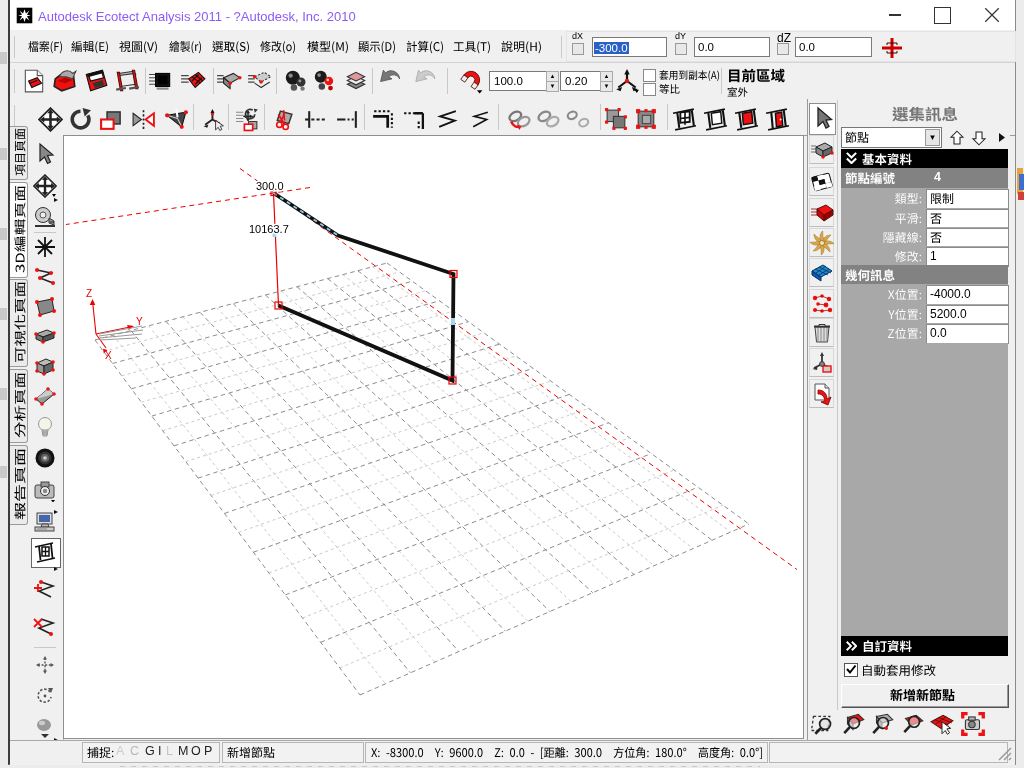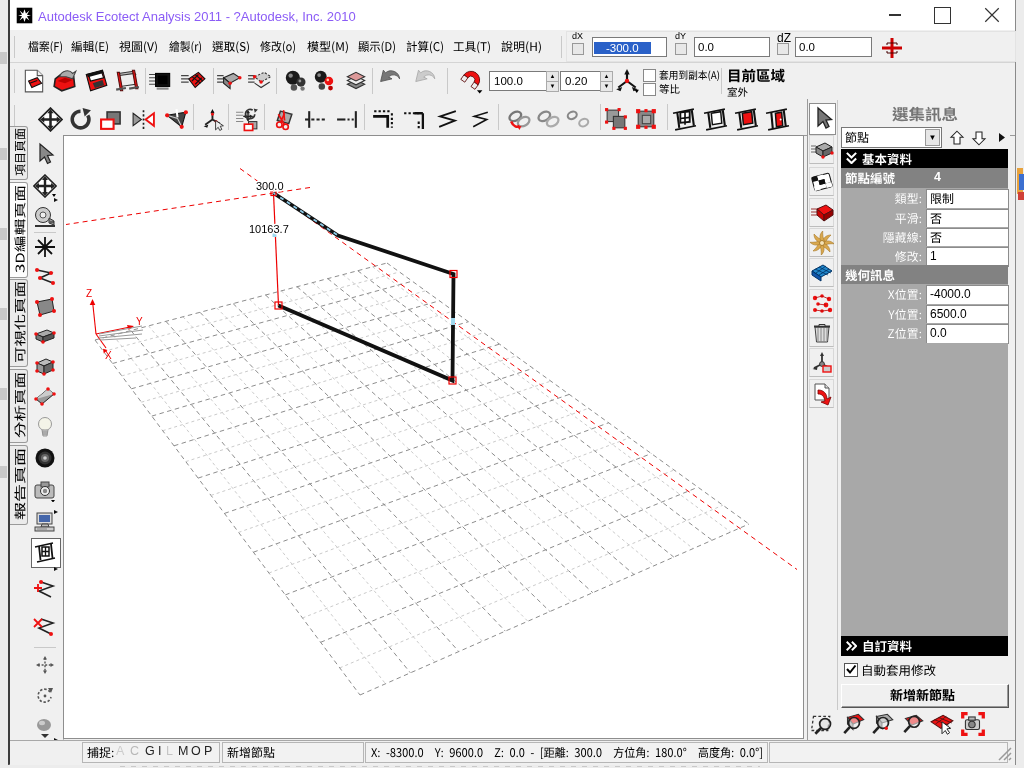--- a/index.html
+++ b/index.html
@@ -15,21 +15,21 @@
 <div class="a" style="left:10px;top:30px;width:1005px;height:32px;background:#f0f0f0;border-bottom:1px solid #d4d4d4"></div>
 <div class="a vline" style="left:14px;top:36px;height:22px"></div>
 <div class="a vline" style="left:561px;top:36px;height:22px"></div>
 <div class="a" style="left:566px;top:31px;width:448px;height:29px;border:1px solid #e3e3e3"></div>
 <div class="a" style="left:572px;top:31px;font-size:9px;color:#000">dX</div>
 <div class="a" style="left:572px;top:43px;width:10px;height:10px;background:#e8e8e8;border:1px solid #999"></div>
 <div class="a" style="left:675px;top:31px;font-size:9px;color:#000">dY</div>
 <div class="a" style="left:675px;top:43px;width:10px;height:10px;background:#e8e8e8;border:1px solid #999"></div>
 <div class="a" style="left:777px;top:31px;font-size:12px;color:#000">dZ</div>
 <div class="a" style="left:777px;top:43px;width:10px;height:10px;background:#e8e8e8;border:1px solid #999"></div>
-<div class="a" style="left:592px;top:37px;width:73px;height:18px;background:#fff;border:1px solid #7a7a7a"><div style="margin:2px 1px;background:#2a61c8;color:#fff;font-size:11.5px;display:inline-block;padding:0 12px">-300.0</div></div>
+<div class="a" style="left:592px;top:37px;width:73px;height:18px;background:#fff;border:1px solid #7a7a7a"><div style="margin:2px 1px;background:#2a61c8;color:#fff;font-size:11.5px;display:inline-block;padding:0 1px">-300.0</div></div>
 <div class="a" style="left:694px;top:37px;width:71px;height:18px;background:#fff;border:1px solid #7a7a7a;font-size:11.5px;padding-left:3px;line-height:18px">0.0</div>
 <div class="a" style="left:795px;top:37px;width:72px;height:18px;background:#fff;border:1px solid #7a7a7a;font-size:11.5px;padding-left:3px;line-height:18px">0.0</div>
 <svg class="a" style="left:880px;top:36px" width="24" height="24" viewBox="0 0 24 24">
     <path d="M12 2 v20 M2 12 h20" stroke="#c00" stroke-width="3"></path>
     <path d="M7 7 h10 M7 17 h10 M7 7 v2 M17 7 v2 M7 15 v2 M17 15 v2" stroke="#400" stroke-width="1"></path>
   </svg>
 <div class="a" style="left:10px;top:63px;width:1005px;height:36px;background:#f0f0f0;border-bottom:1px dotted #aaa"></div>
 <div class="a vline" style="left:14px;top:69px;height:24px"></div>
 <svg class="a" style="left:21px;top:68px" width="26" height="26" viewBox="0 0 24 24">
     <path d="M4 2h11l5 5v15H4z" fill="#fff" stroke="#555"></path>
@@ -626,21 +626,21 @@
 <div class="a" style="left:926px;top:228px;width:81px;height:18px;background:#fff;border:1px solid #8c8c8c"></div>
 <div class="a" style="left:841px;top:246px;width:167px;height:20px;background:#a8a8a8"></div>
 <div class="a" style="left:926px;top:247px;width:81px;height:18px;background:#fff;border:1px solid #8c8c8c"></div>
 <div class="a" style="left:930px;top:249px;font-size:12px">1</div>
 <div class="a" style="left:841px;top:265px;width:167px;height:19px;background:#828282"></div>
 <div class="a" style="left:841px;top:284px;width:167px;height:20px;background:#a8a8a8"></div>
 <div class="a" style="left:926px;top:285px;width:81px;height:18px;background:#fff;border:1px solid #8c8c8c"></div>
 <div class="a" style="left:930px;top:287px;font-size:12px">-4000.0</div>
 <div class="a" style="left:841px;top:304px;width:167px;height:20px;background:#a8a8a8"></div>
 <div class="a" style="left:926px;top:305px;width:81px;height:18px;background:#fff;border:1px solid #8c8c8c"></div>
-<div class="a" style="left:930px;top:307px;font-size:12px">6500.0</div>
+<div class="a" style="left:930px;top:307px;font-size:12px">5200.0</div>
 <div class="a" style="left:841px;top:323px;width:167px;height:20px;background:#a8a8a8"></div>
 <div class="a" style="left:926px;top:324px;width:81px;height:18px;background:#fff;border:1px solid #8c8c8c"></div>
 <div class="a" style="left:930px;top:326px;font-size:12px">0.0</div>
 <div class="a" style="left:841px;top:343px;width:167px;height:293px;background:#a8a8a8"></div>
 <div class="a" style="left:841px;top:636px;width:167px;height:20px;background:#000"></div>
 <svg class="a" style="left:845px;top:640px" width="12" height="12" viewBox="0 0 14 14">
     <path d="M2 2 L7 7 L2 12 M8 2 L13 7 L8 12" stroke="#fff" stroke-width="2.2" fill="none"></path>
   </svg>
 <div class="a" style="left:844px;top:663px;width:12px;height:12px;background:#fff;border:1px solid #555"></div>
 <svg class="a" style="left:845px;top:663px" width="12" height="12" viewBox="0 0 12 12">

